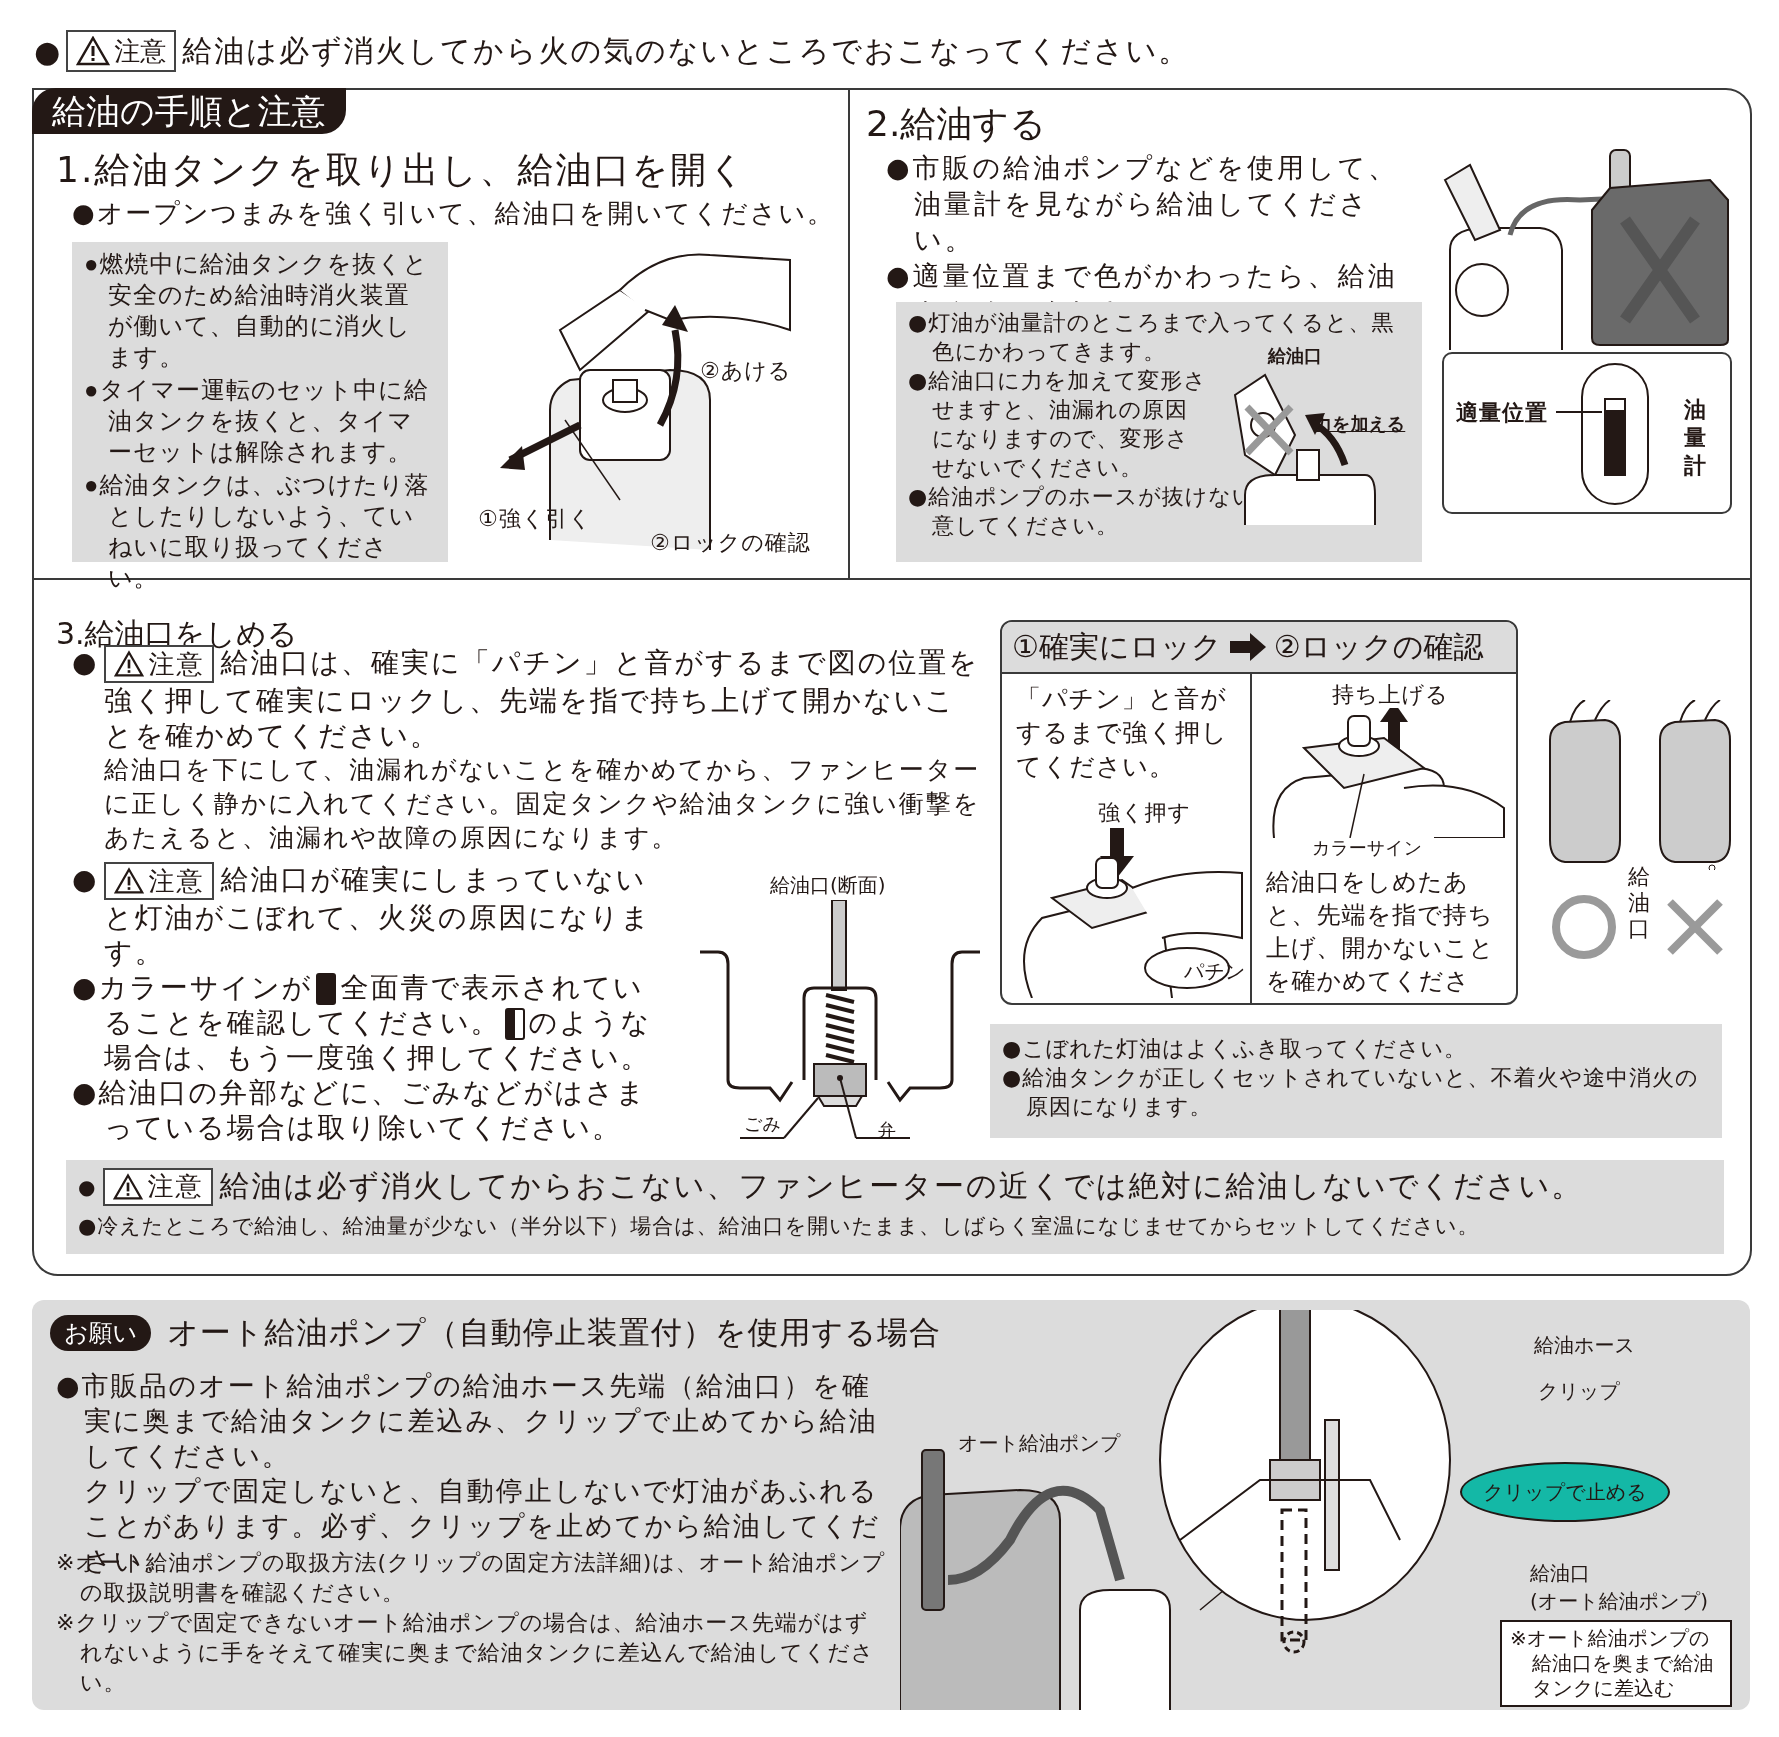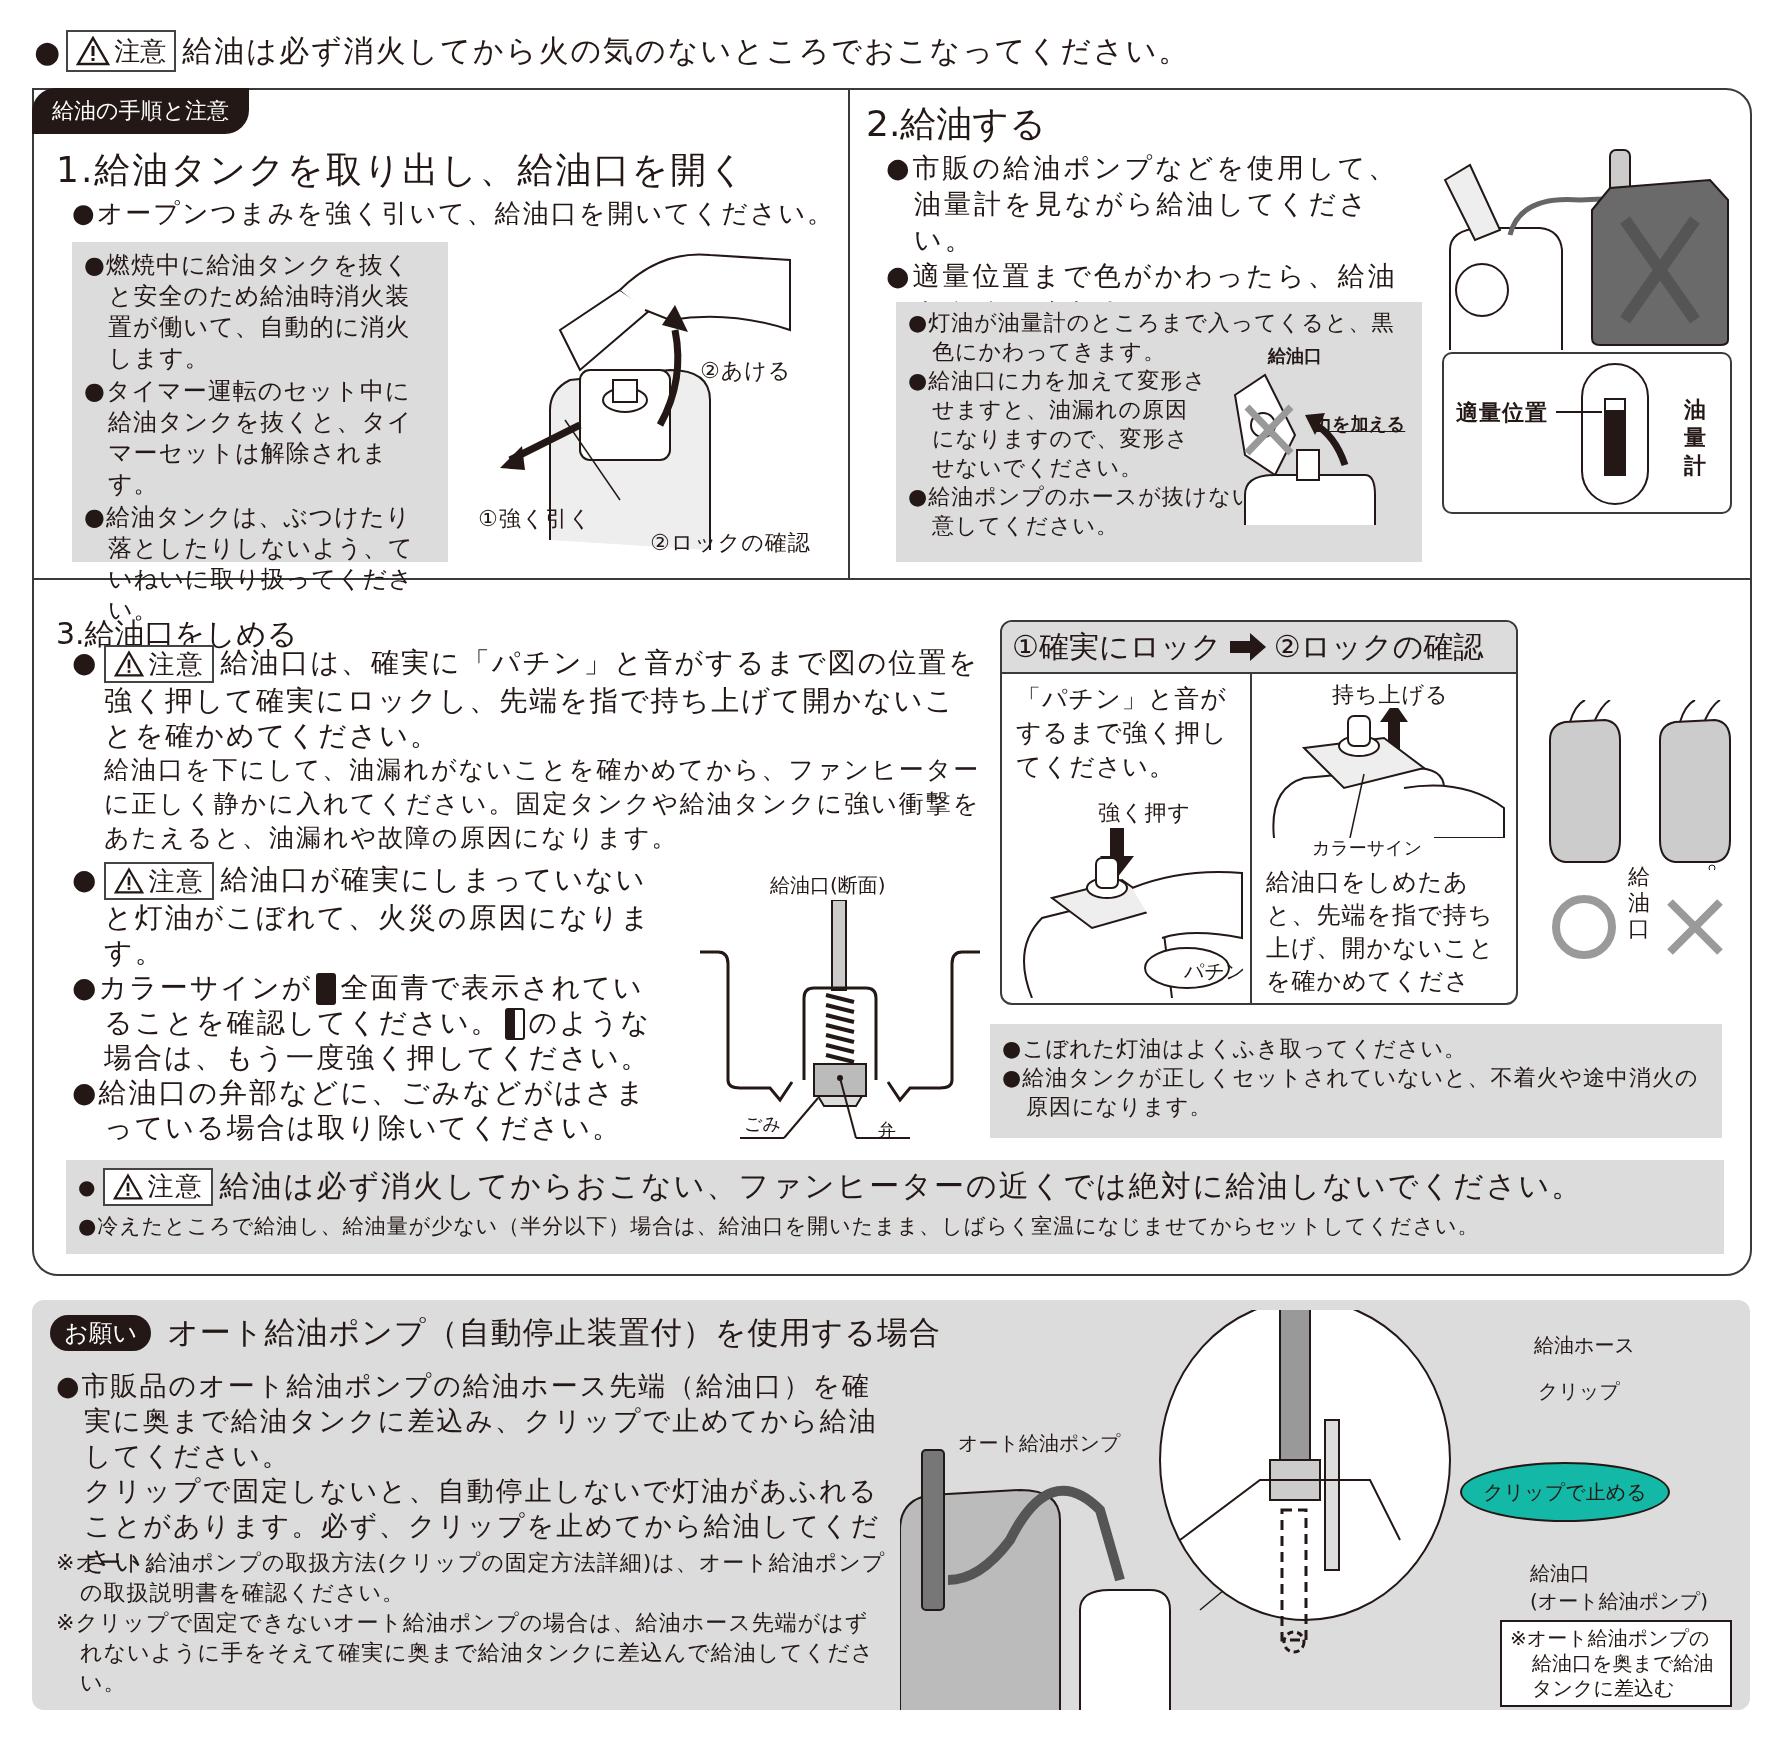--- a/index.html
+++ b/index.html
@@ -9,21 +9,21 @@
   .caution-box svg { margin-right: 4px; }
   .caution-box span { font-size: 26px; }
   .gray { background: #dcdcdc; }
   .t28 { font-size: 28px; line-height: 36px; }
   .t25 { font-size: 24px; line-height: 31px; letter-spacing: 1px; }
   .t22 { font-size: 22px; line-height: 29px; letter-spacing: 1px; }
   .t20 { font-size: 20px; line-height: 26px; }
   .t18 { font-size: 18px; }
   .hang { padding-left: 28px; text-indent: -28px; }
   .hang-s { padding-left: 24px; text-indent: -24px; }
-  .title-badge { background: #231815; color: #fff; font-size: 22px; line-height: 46px; padding: 0 20px; border-top-left-radius: 24px; border-bottom-right-radius: 24px; }
+  .title-badge { background: #231815; color: #fff; font-size: 34px; line-height: 46px; padding: 0 20px; border-top-left-radius: 24px; border-bottom-right-radius: 24px; }
   .pill { background: #231815; color: #fff; border-radius: 22px; padding: 2px 14px; font-size: 24px; }
   .illus { position: absolute; }
   .sec-head { font-size: 34px; line-height: 44px; }
 </style>
 </head>
 <body>
 
 <div class="abs" style="left:34px; top:30px; display:flex; align-items:center;">
   <span style="font-size:30px;">●</span>
   <span class="caution-box" style="height:42px;">
@@ -42,21 +42,21 @@
 <div class="abs" style="left:848px; top:88px; width:2px; height:490px; background:#3a3a3a;"></div>
 
 <div class="abs" style="left:32px; top:578px; width:1720px; height:2px; background:#3a3a3a;"></div>
 
 <div class="abs title-badge" style="left:32px; top:88px;">給油の手順と注意</div>
 
 <div class="abs sec-head" style="left:56px; top:148px; font-size:36px; letter-spacing:2px;">1.給油タンクを取り出し、給油口を開く</div>
 <div class="abs t25" style="left:72px; top:198px; font-size:26px; letter-spacing:2px;">
   <span>●</span><span>オープンつまみを強く引いて、給油口を開いてください。</span>
 </div>
-<div class="abs gray" style="left:72px; top:242px; width:376px; height:320px; padding:8px 14px 8px 12px;">
+<div class="abs gray" style="left:72px; top:242px; width:376px; height:320px; padding:8px 14px 8px 12px;font-family:Liberation Mono, monospace;">
   <div class="t25 hang-s" style="margin-bottom:2px;"><span>●</span><span>燃焼中に給油タンクを抜くと安全のため給油時消火装置が働いて、自動的に消火します。</span></div>
   <div class="t25 hang-s" style="margin-bottom:2px;"><span>●</span><span>タイマー運転のセット中に給油タンクを抜くと、タイマーセットは解除されます。</span></div>
   <div class="t25 hang-s"><span>●</span><span>給油タンクは、ぶつけたり落としたりしないよう、ていねいに取り扱ってください。</span></div>
 </div>
 
 <svg class="illus" style="left:470px; top:250px;" width="360" height="300" viewBox="0 0 360 300">
   <path d="M80,290 L80,160 Q80,140 100,130 L200,120 Q240,120 240,150 L240,300" fill="#eee" stroke="#231815" stroke-width="2"></path>
   <rect x="110" y="120" width="90" height="90" rx="10" fill="#fff" stroke="#231815" stroke-width="2"></rect>
   <ellipse cx="155" cy="150" rx="22" ry="12" fill="#fff" stroke="#231815" stroke-width="2"></ellipse>
   <rect x="143" y="130" width="24" height="22" fill="#fff" stroke="#231815" stroke-width="2"></rect>

